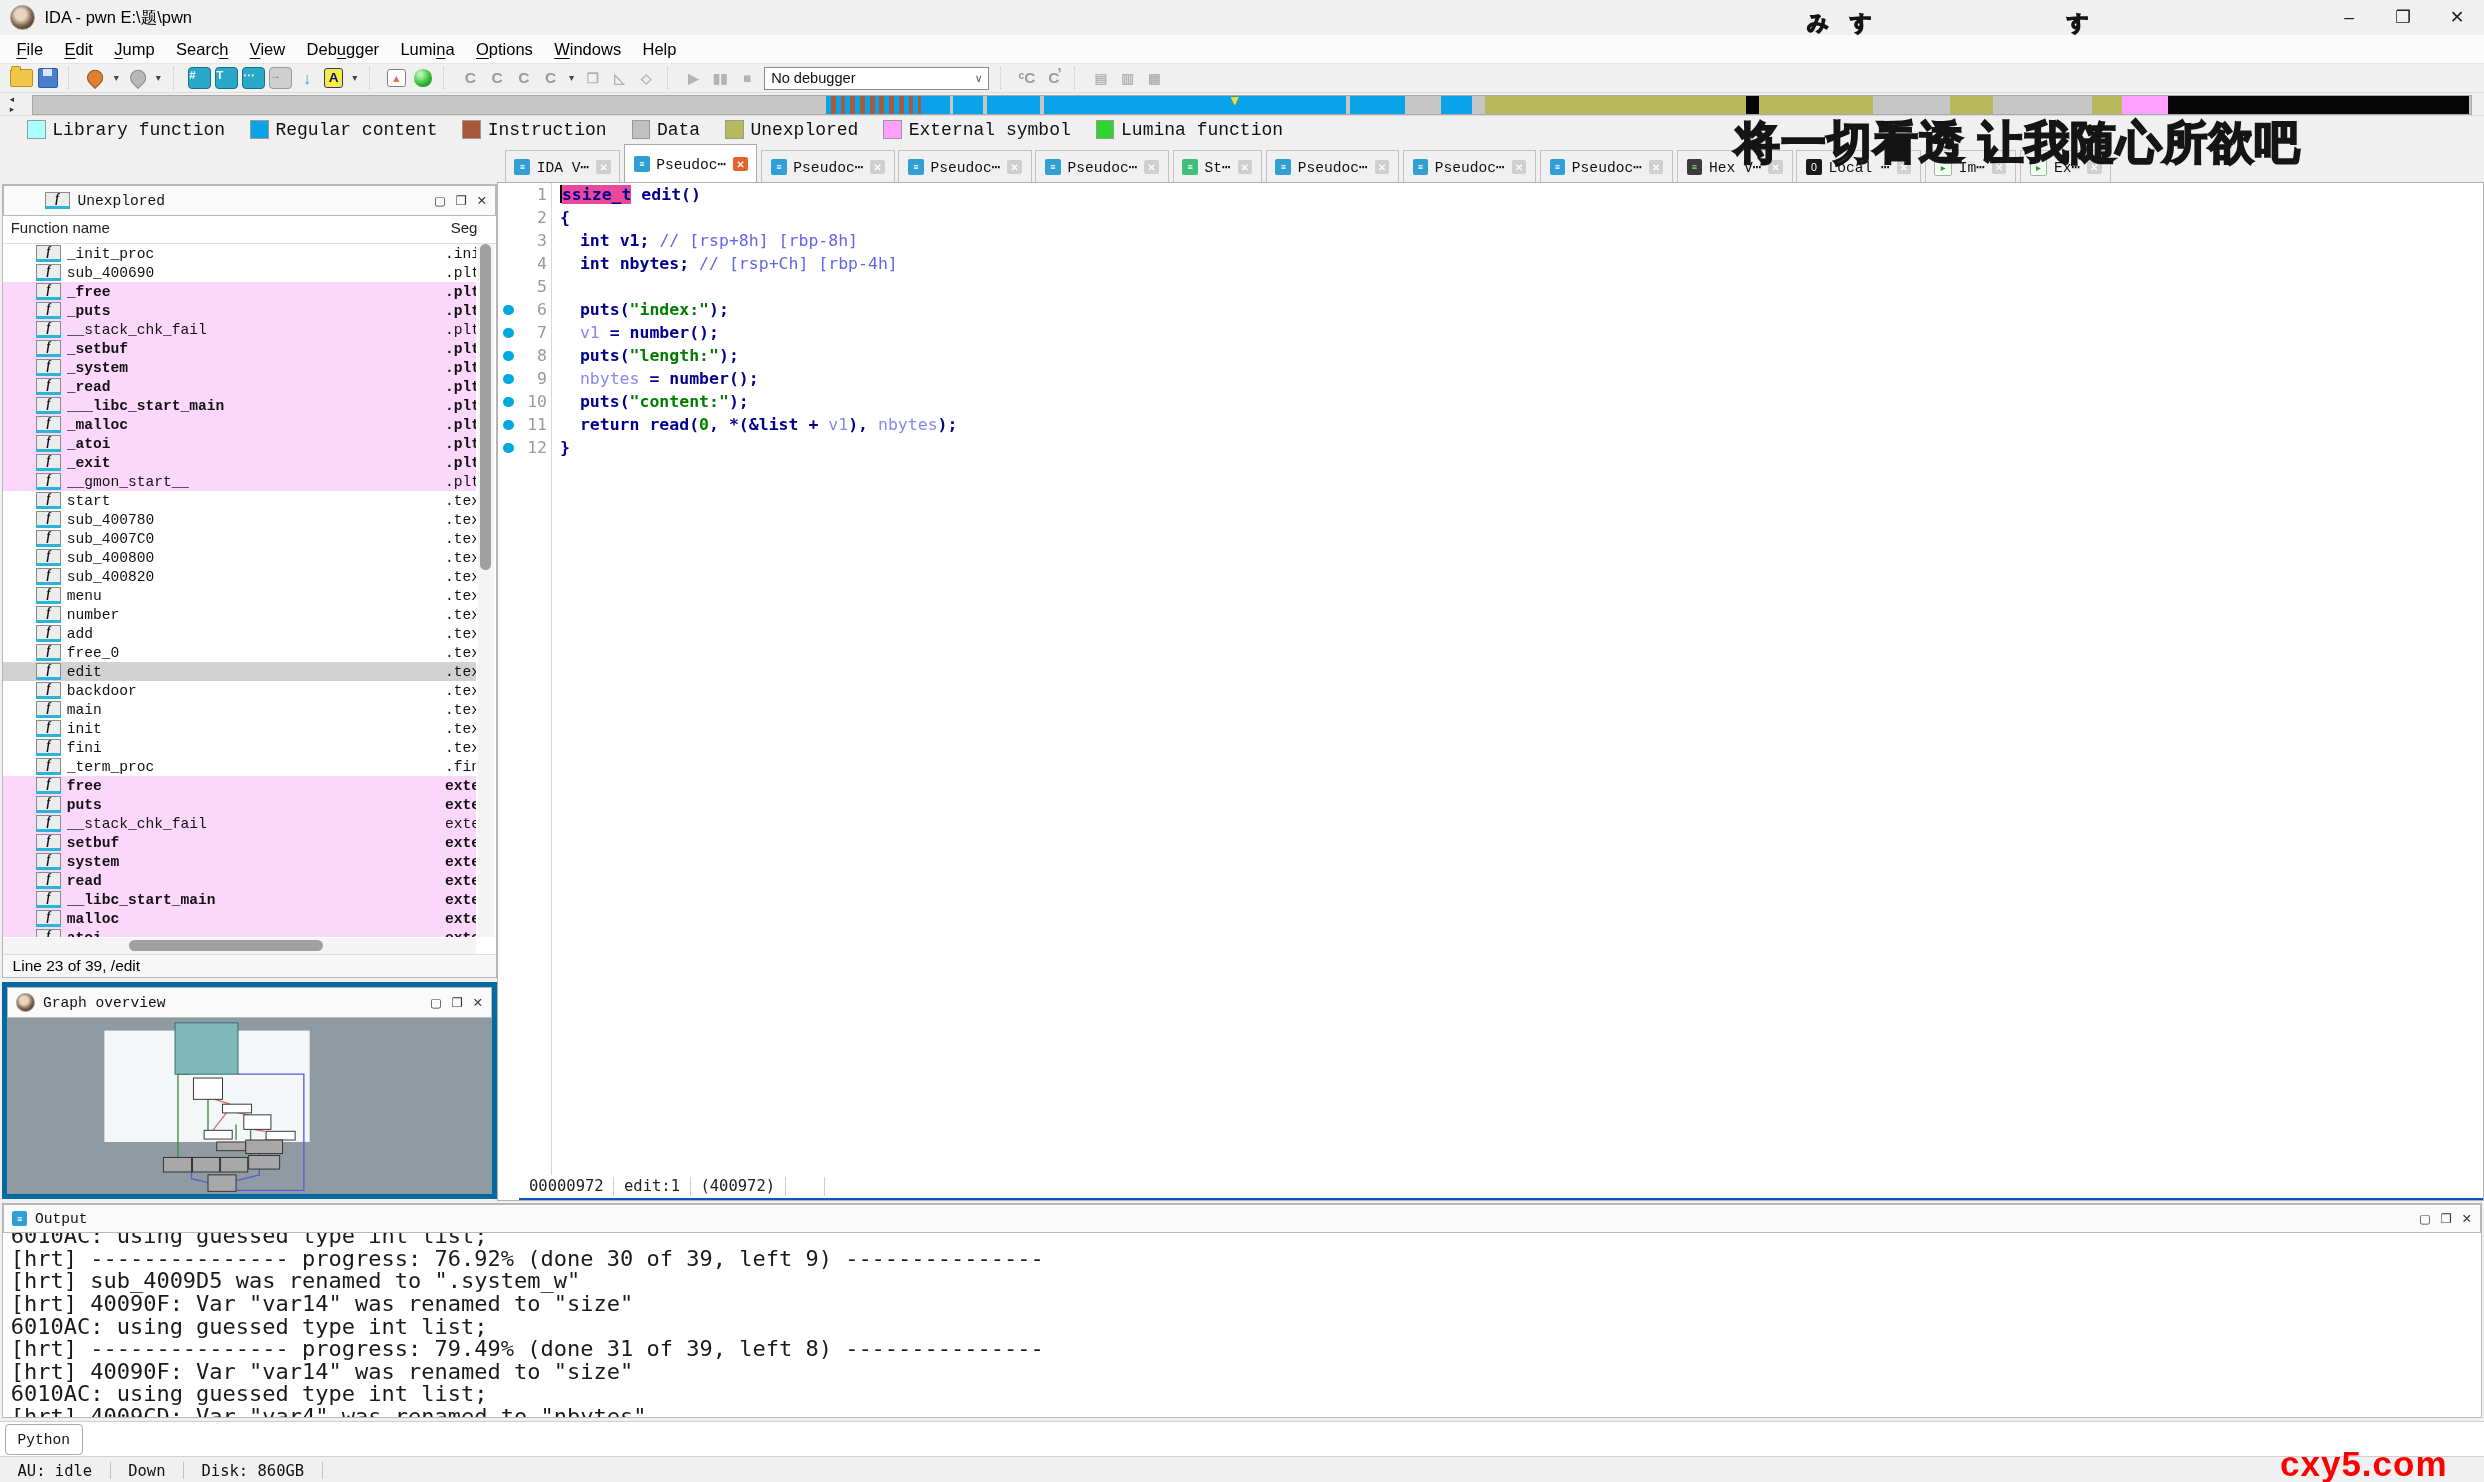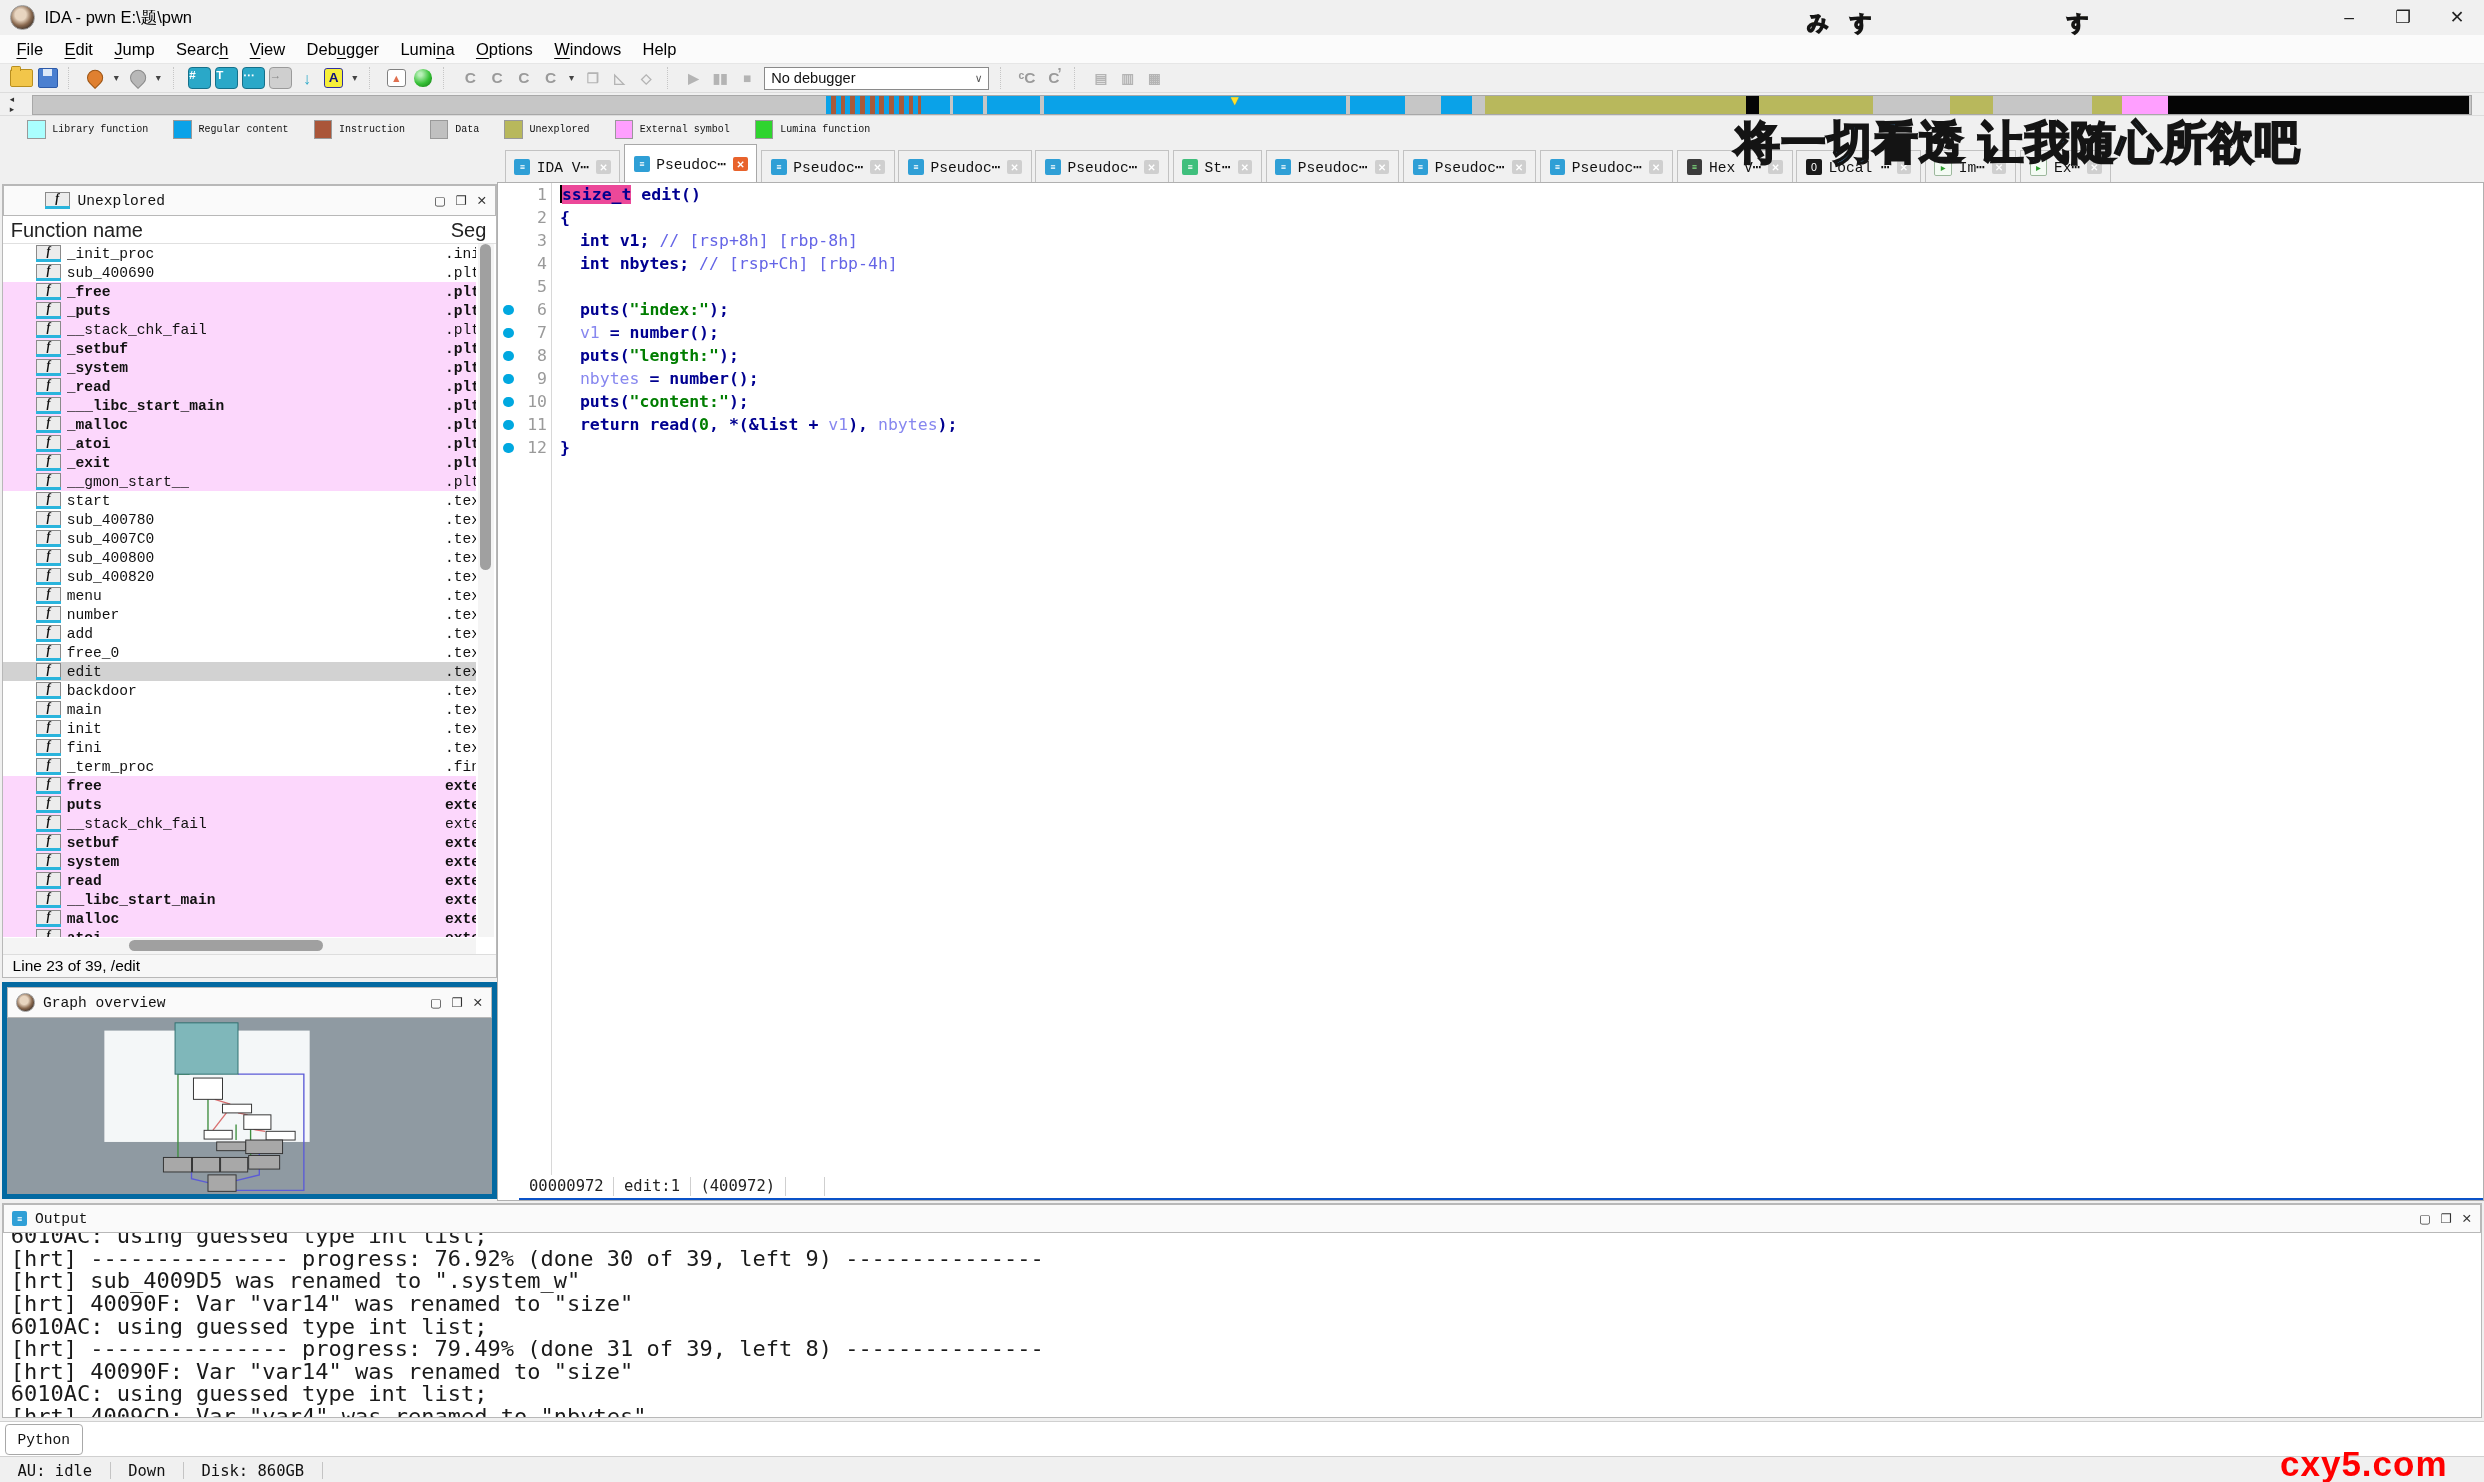--- a/index.html
+++ b/index.html
@@ -65,21 +65,21 @@
   .seg-black{background:#050505;}
   .seg-pink{background:#ff9fff;}
   .seg-stripe{background:repeating-linear-gradient(90deg,#0aa2e8 0 4.9px,#a85a3a 4.9px 9.7px);}
   .band-marker{position:absolute;top:-2.9px;color:#ffe028;font-size:13.6px;text-shadow:0 0 1.9px #886;}
 
   
   .legend{position:absolute;left:0;top:116px;width:2484px;height:27px;background:#f0f0f0;
           display:flex;align-items:center;gap:25px;padding-left:27px;box-sizing:border-box;}
   .legend-item{display:flex;align-items:center;gap:6.8px;}
   .legend-chip{width:16.5px;height:16.5px;border:1px solid #999;}
-  .legend-label{font-size:10px;font-family:"Liberation Mono",monospace;}
+  .legend-label{font-size:18px;font-family:"Liberation Mono",monospace;}
 
   
   .tabrow{position:absolute;left:497px;top:144px;width:1987px;height:39px;display:flex;align-items:flex-end;
           padding-left:7.8px;box-sizing:border-box;}
   .tab{height:33px;display:flex;align-items:center;gap:6.8px;padding:0 8.7px;background:#f0f0f0;
        border:1px solid #c2c2c2;border-bottom:none;margin-right:3.9px;box-sizing:border-box;}
   .tab.active{height:39px;background:#fff;border-color:#a8a8a8;}
   .tab-label{font-size:14.6px;font-family:"Liberation Mono",monospace;white-space:nowrap;}
   .tab-icon{width:15.5px;height:15.5px;border-radius:1.9px;display:flex;align-items:center;justify-content:center;
             font-size:8.7px;color:#fff;}
@@ -95,21 +95,21 @@
   
   .panel-title{height:31px;background:#fafafa;border:1px solid #b8b8b8;display:flex;align-items:center;
                gap:7.8px;padding:0 7.8px;box-sizing:border-box;}
   .panel-title-text{font-size:14.6px;font-family:"Liberation Mono",monospace;}
   .panel-ctrls{margin-left:auto;display:flex;gap:9.7px;font-size:12.6px;color:#333;}
 
   
   .functions-panel{position:absolute;left:1.9px;top:184px;width:495px;height:794px;background:#fff;
                    border:1px solid #b8b8b8;box-sizing:border-box;}
   .col-header{height:27px;display:flex;border-bottom:1px solid #e0e0e0;background:#fff;position:relative;}
-  .col-h{font-size:20px;color:#222;padding:2.9px 0 0 7.8px;}
+  .col-h{font-size:15px;color:#222;padding:2.9px 0 0 7.8px;}
   .col-h.seg{position:absolute;left:440px;}
   .fn-list{position:absolute;left:0;top:59px;width:473px;height:693px;overflow:hidden;background:#fff;}
   .fn-row{height:19px;display:flex;align-items:center;position:relative;
           font-family:"Liberation Mono",monospace;font-size:14.6px;}
   .fn-row.lib{background:#fcd7fc;}
   .fn-row.sel{background:#d2d2d2;}
   .fn-row.bold{font-weight:bold;}
   .ficon{width:23px;height:14.6px;margin-left:33px;background:#ececec;border:1px solid #8a8a8a;
          position:relative;flex:none;text-align:center;
          font:italic bold 11.6px/11.6px "Liberation Serif",serif;color:#111;}

